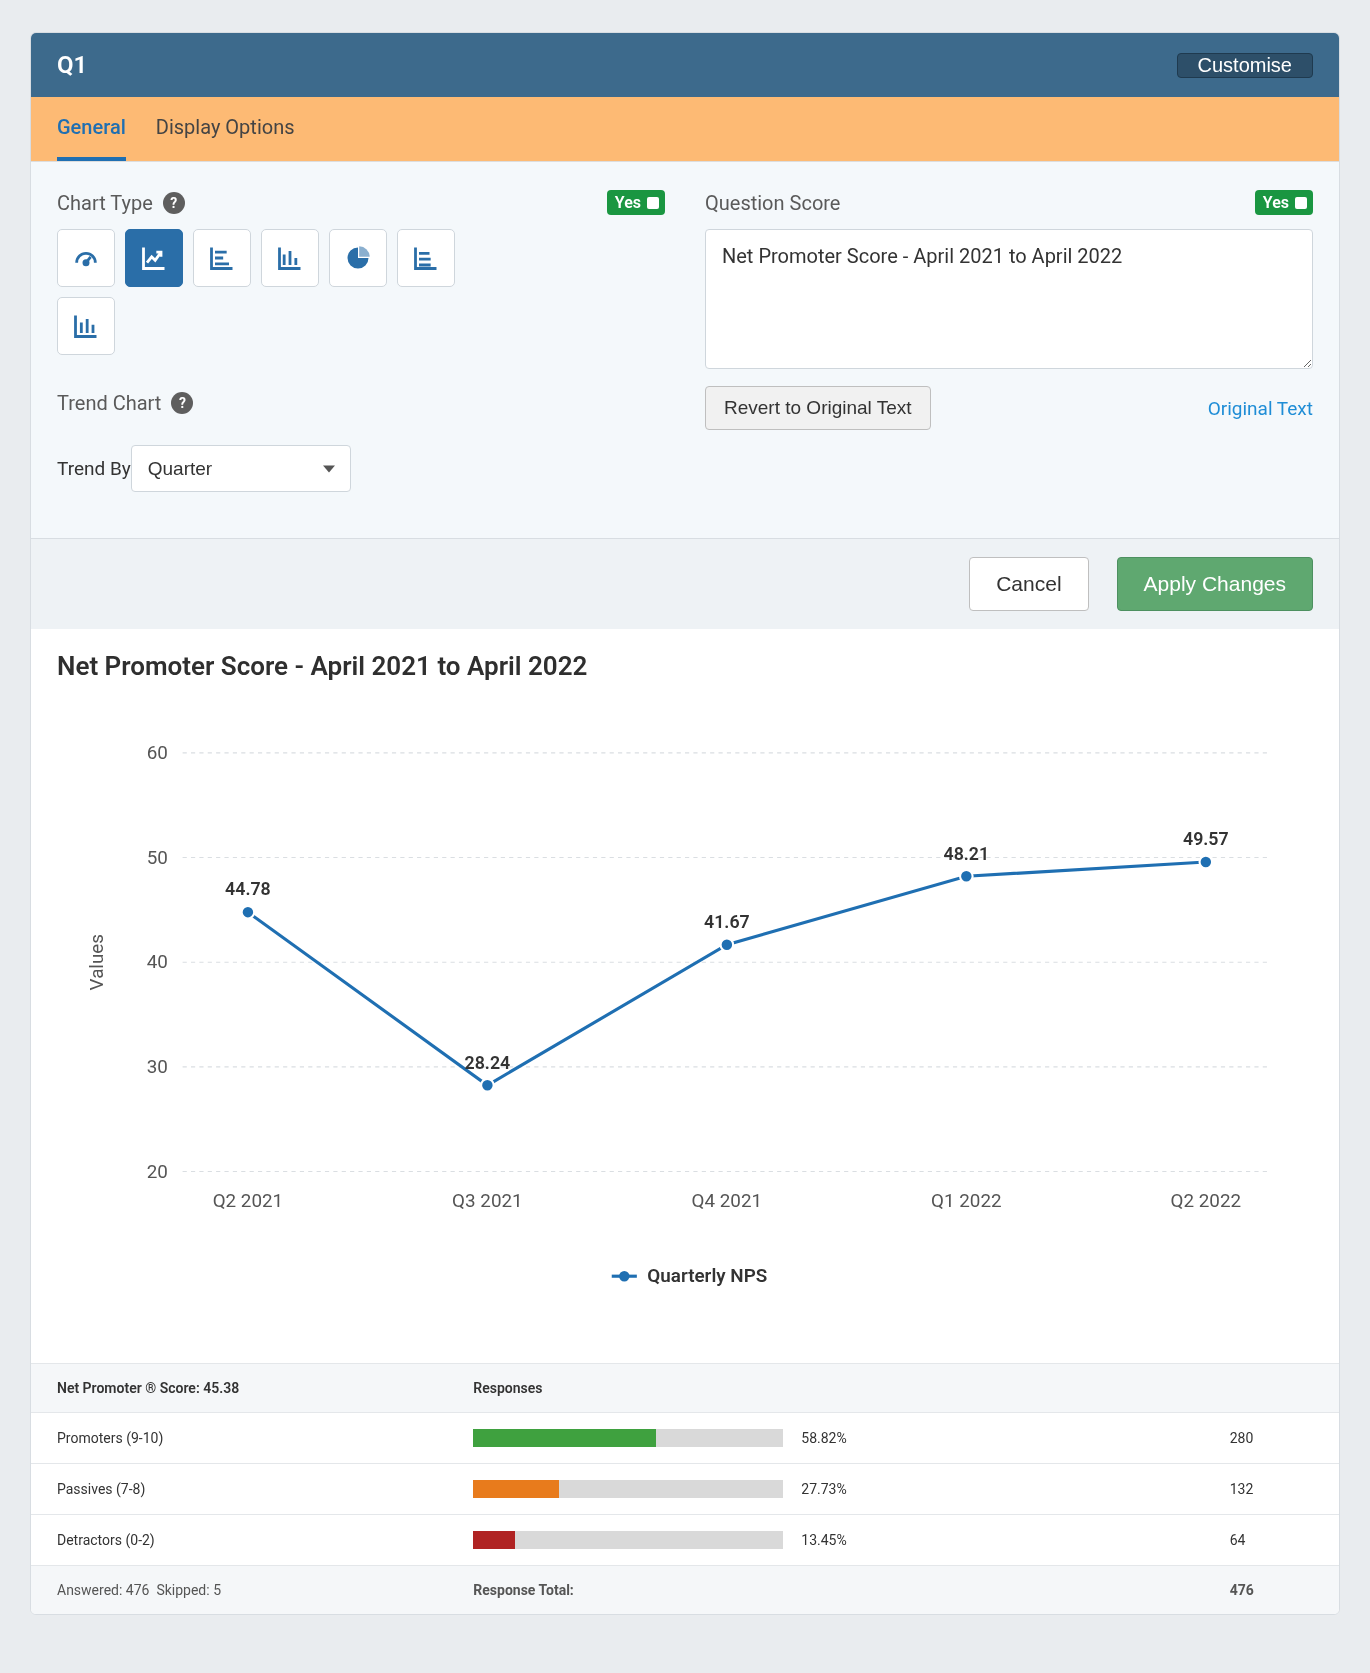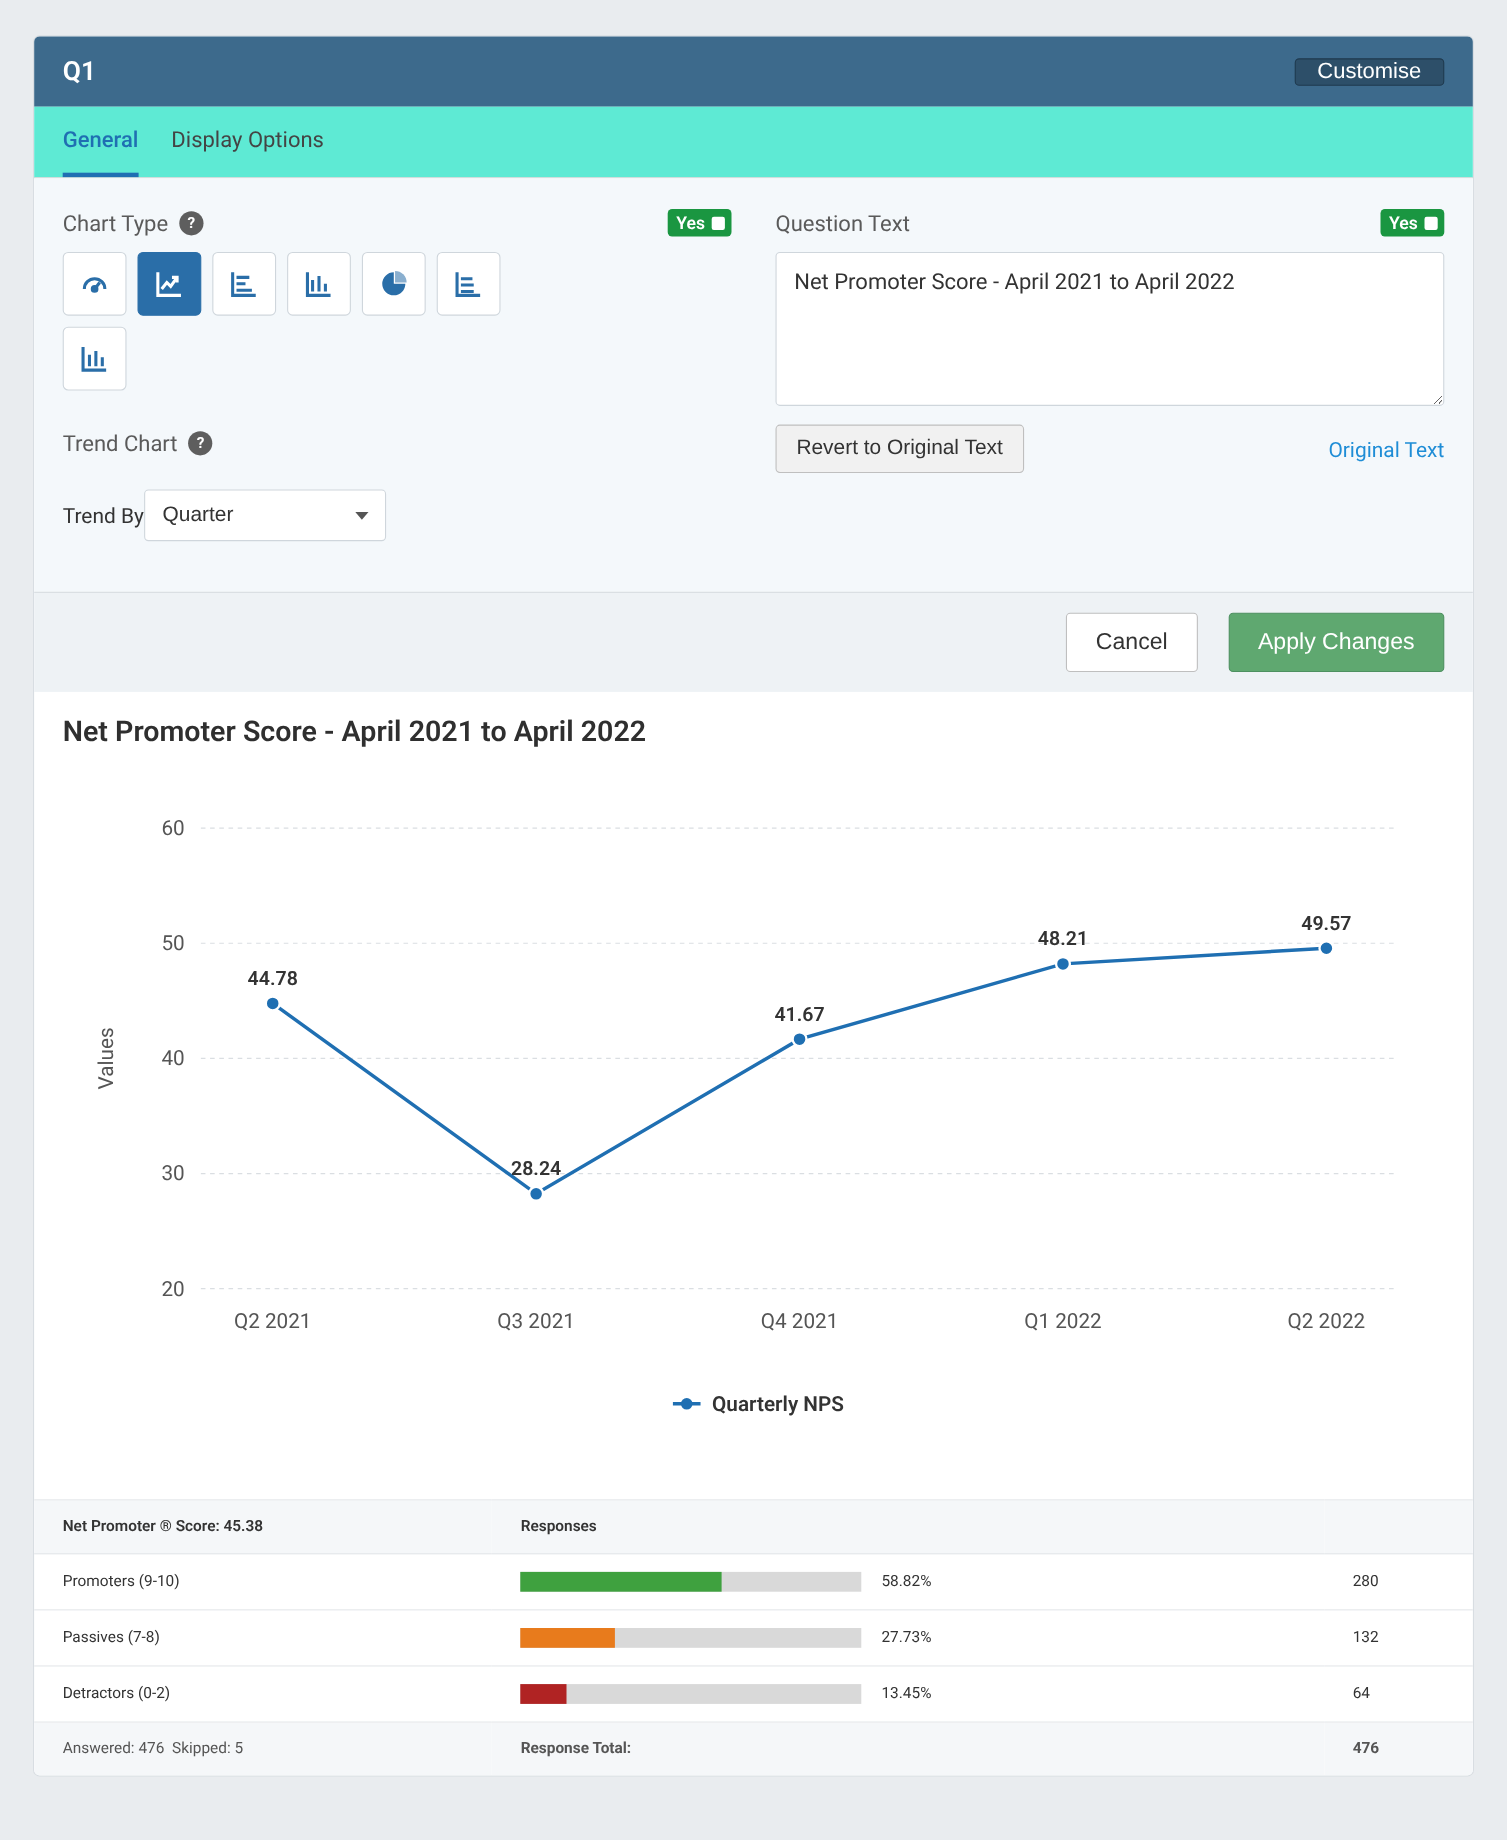--- a/index.html
+++ b/index.html
@@ -33,21 +33,21 @@
     color: #fff;
     padding: 0 20px;
     border-radius: 4px;
     font-size: 20px;
     cursor: pointer;
   }
   .tabs {
     display: flex;
     border-bottom: 1px solid #ddd;
     padding: 0 26px;
-    background: #5eead4;
+    background: #fdba74;
   }
   .tab {
     padding: 18px 0;
     margin-right: 30px;
     cursor: pointer;
     font-size: 20px;
     color: #444;
     border-bottom: 4px solid transparent;
   }
   .tab.active { color: #1f6fb2; border-bottom-color: #1f6fb2; font-weight: 500;}
@@ -238,21 +238,21 @@
           <select class="select">
             <option>Quarter</option>
           </select>
         </div>
       </div>
     </div>
 
     <div class="config-right">
       <div class="row-label">
         <div class="lbl-group">
-          <span>Question Text</span>
+          <span>Question Score</span>
         </div>
         <span class="yes-badge">Yes</span>
       </div>
       <textarea class="qtext" style="">Net Promoter Score - April 2021 to April 2022</textarea>
       <div class="qtext-actions">
         <button class="btn-grey">Revert to Original Text</button>
         <a class="link">Original Text</a>
       </div>
     </div>
   </div>

